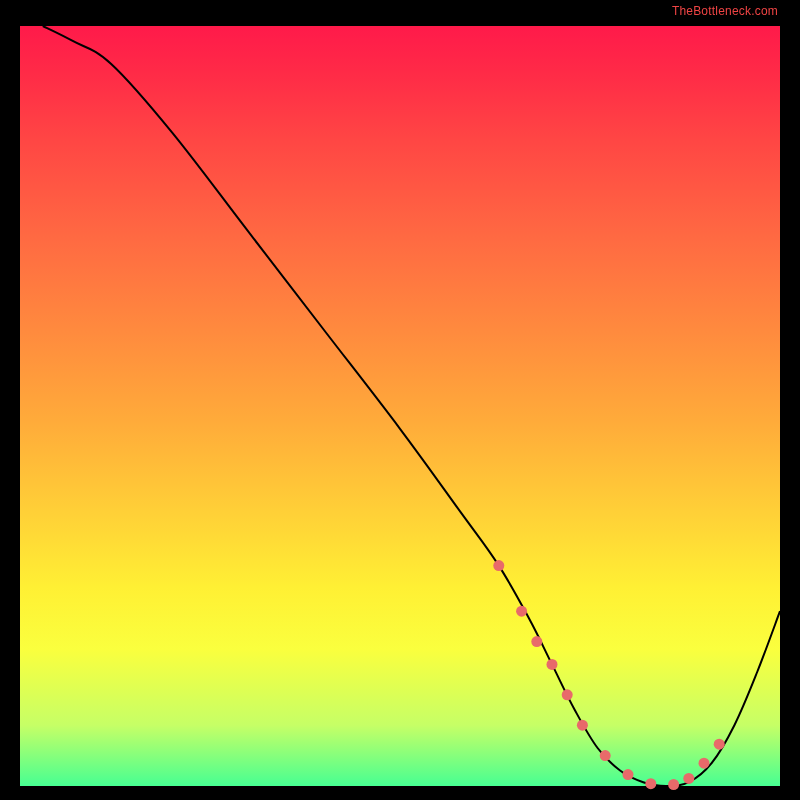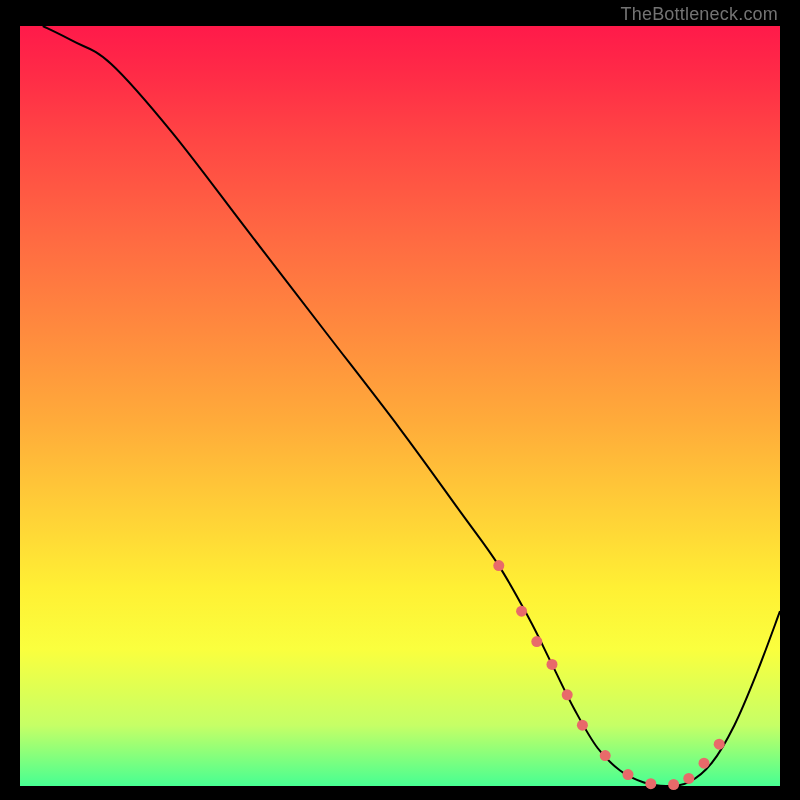--- a/index.html
+++ b/index.html
@@ -8,22 +8,22 @@
     height: 800px;
     background: #000000;
     position: relative;
     font-family: Arial, sans-serif;
     overflow: hidden;
   }
   .attribution {
     position: absolute;
     top: 4px;
     right: 22px;
-    color: #737373;
-    font-size: 18px;
+    color: #ef4444;
+    font-size: 12px;
     font-weight: 500;
     letter-spacing: 0.2px;
   }
   .plot-area {
     position: absolute;
     left: 20px;
     top: 26px;
     width: 760px;
     height: 760px;
   }

